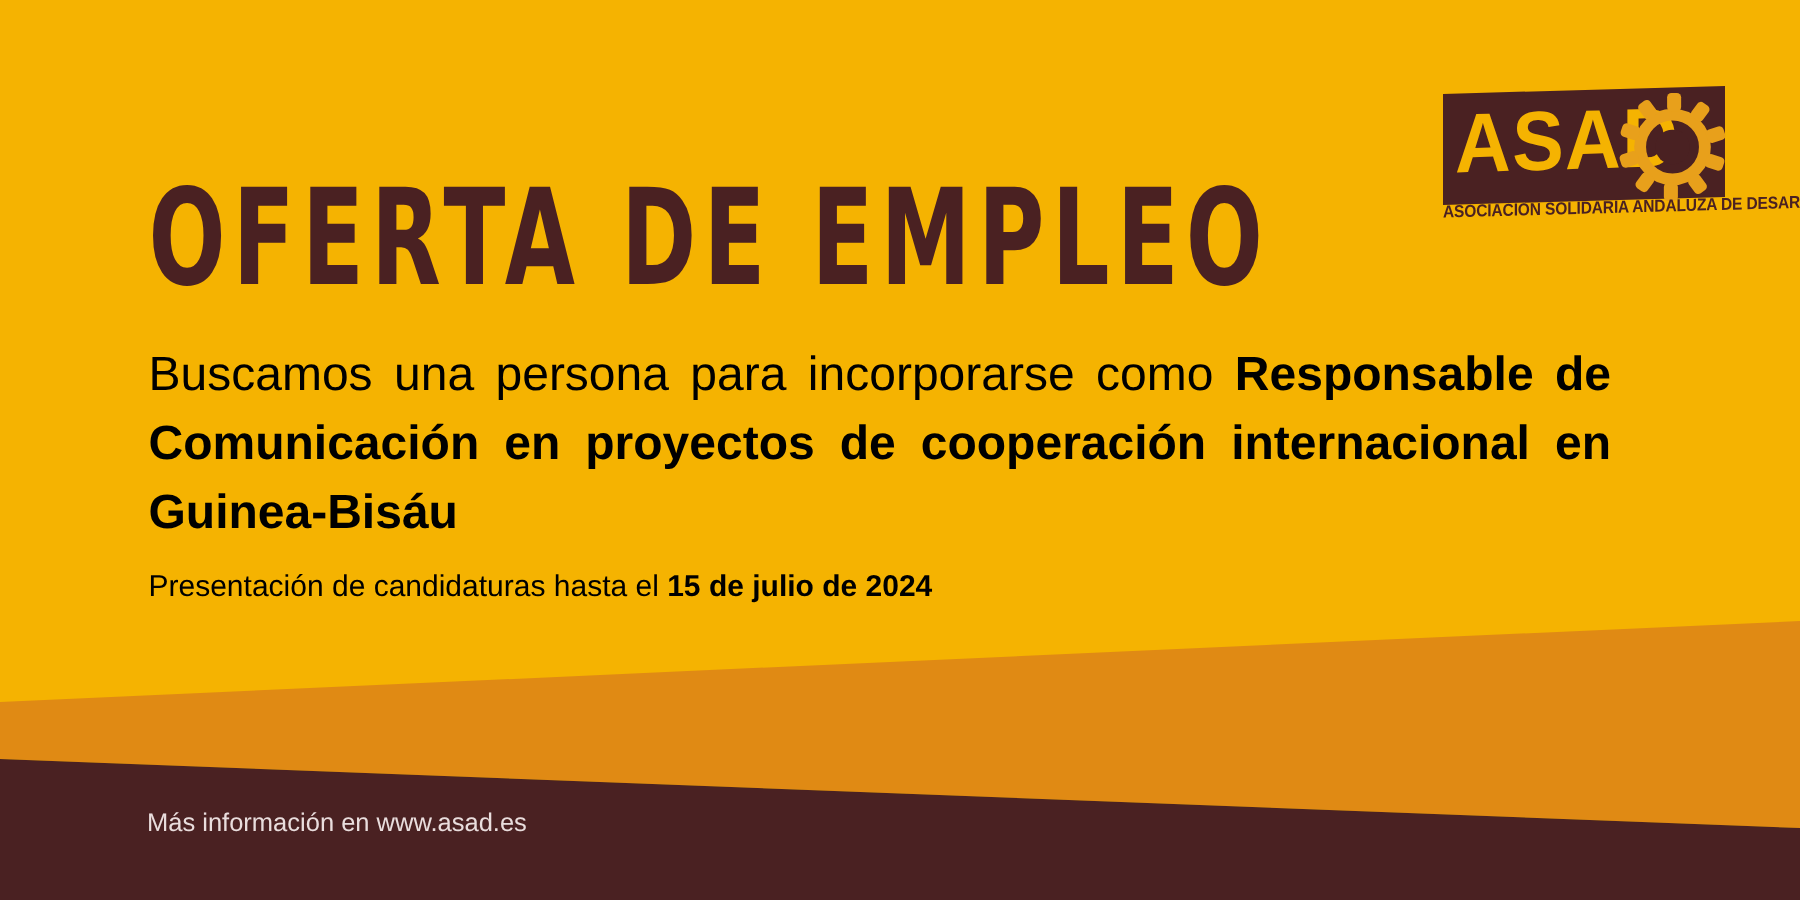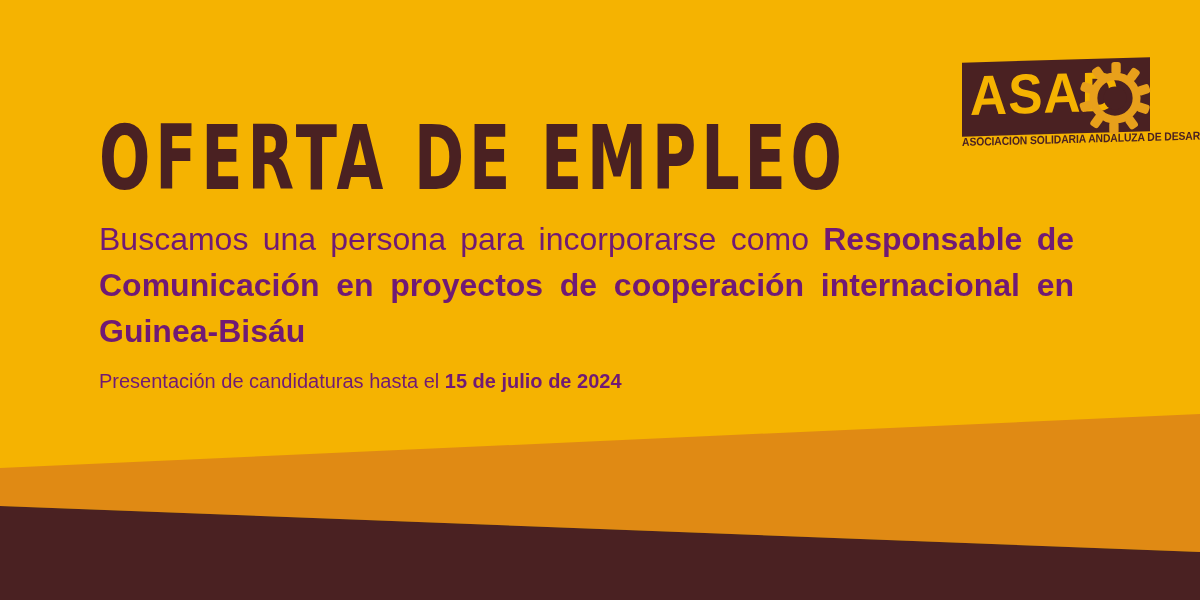--- a/index.html
+++ b/index.html
@@ -96,23 +96,23 @@
     letter-spacing: 6px;
     white-space: nowrap;
     transform: scaleX(0.80) scaleY(1.06);
     transform-origin: left top;
   }
 
   
   .body-block {
     position: absolute;
     left: 99px;
-    top: 216px;
+    top: 226px;
     width: 975px;
-    color: #701a75;
+    color: #000000;
   }
   .lede {
     font-family: "Liberation Sans Narrow", "Liberation Sans", sans-serif;
     font-size: 32px;
     line-height: 46px;
     text-align: justify;
     text-align-last: left;
     margin: 0;
     font-weight: 400;
   }
@@ -178,14 +178,15 @@
     <div class="logo-tag">ASOCIACION SOLIDARIA ANDALUZA DE DESARROLLO</div>
   </div>
 
   <div class="headline">OFERTA DE EMPLEO</div>
 
   <div class="body-block">
     <p class="lede"><span>Buscamos una persona para incorporarse como </span><b>Responsable de Comunicación en proyectos de cooperación internacional en Guinea-Bisáu</b></p>
     <p class="deadline"><span>Presentación de candidaturas hasta el </span><b>15 de julio de 2024</b></p>
   </div>
 
+  <div class="footer-note">Más información en www.asad.es</div>
 
 </div>
 
 </body></html>

